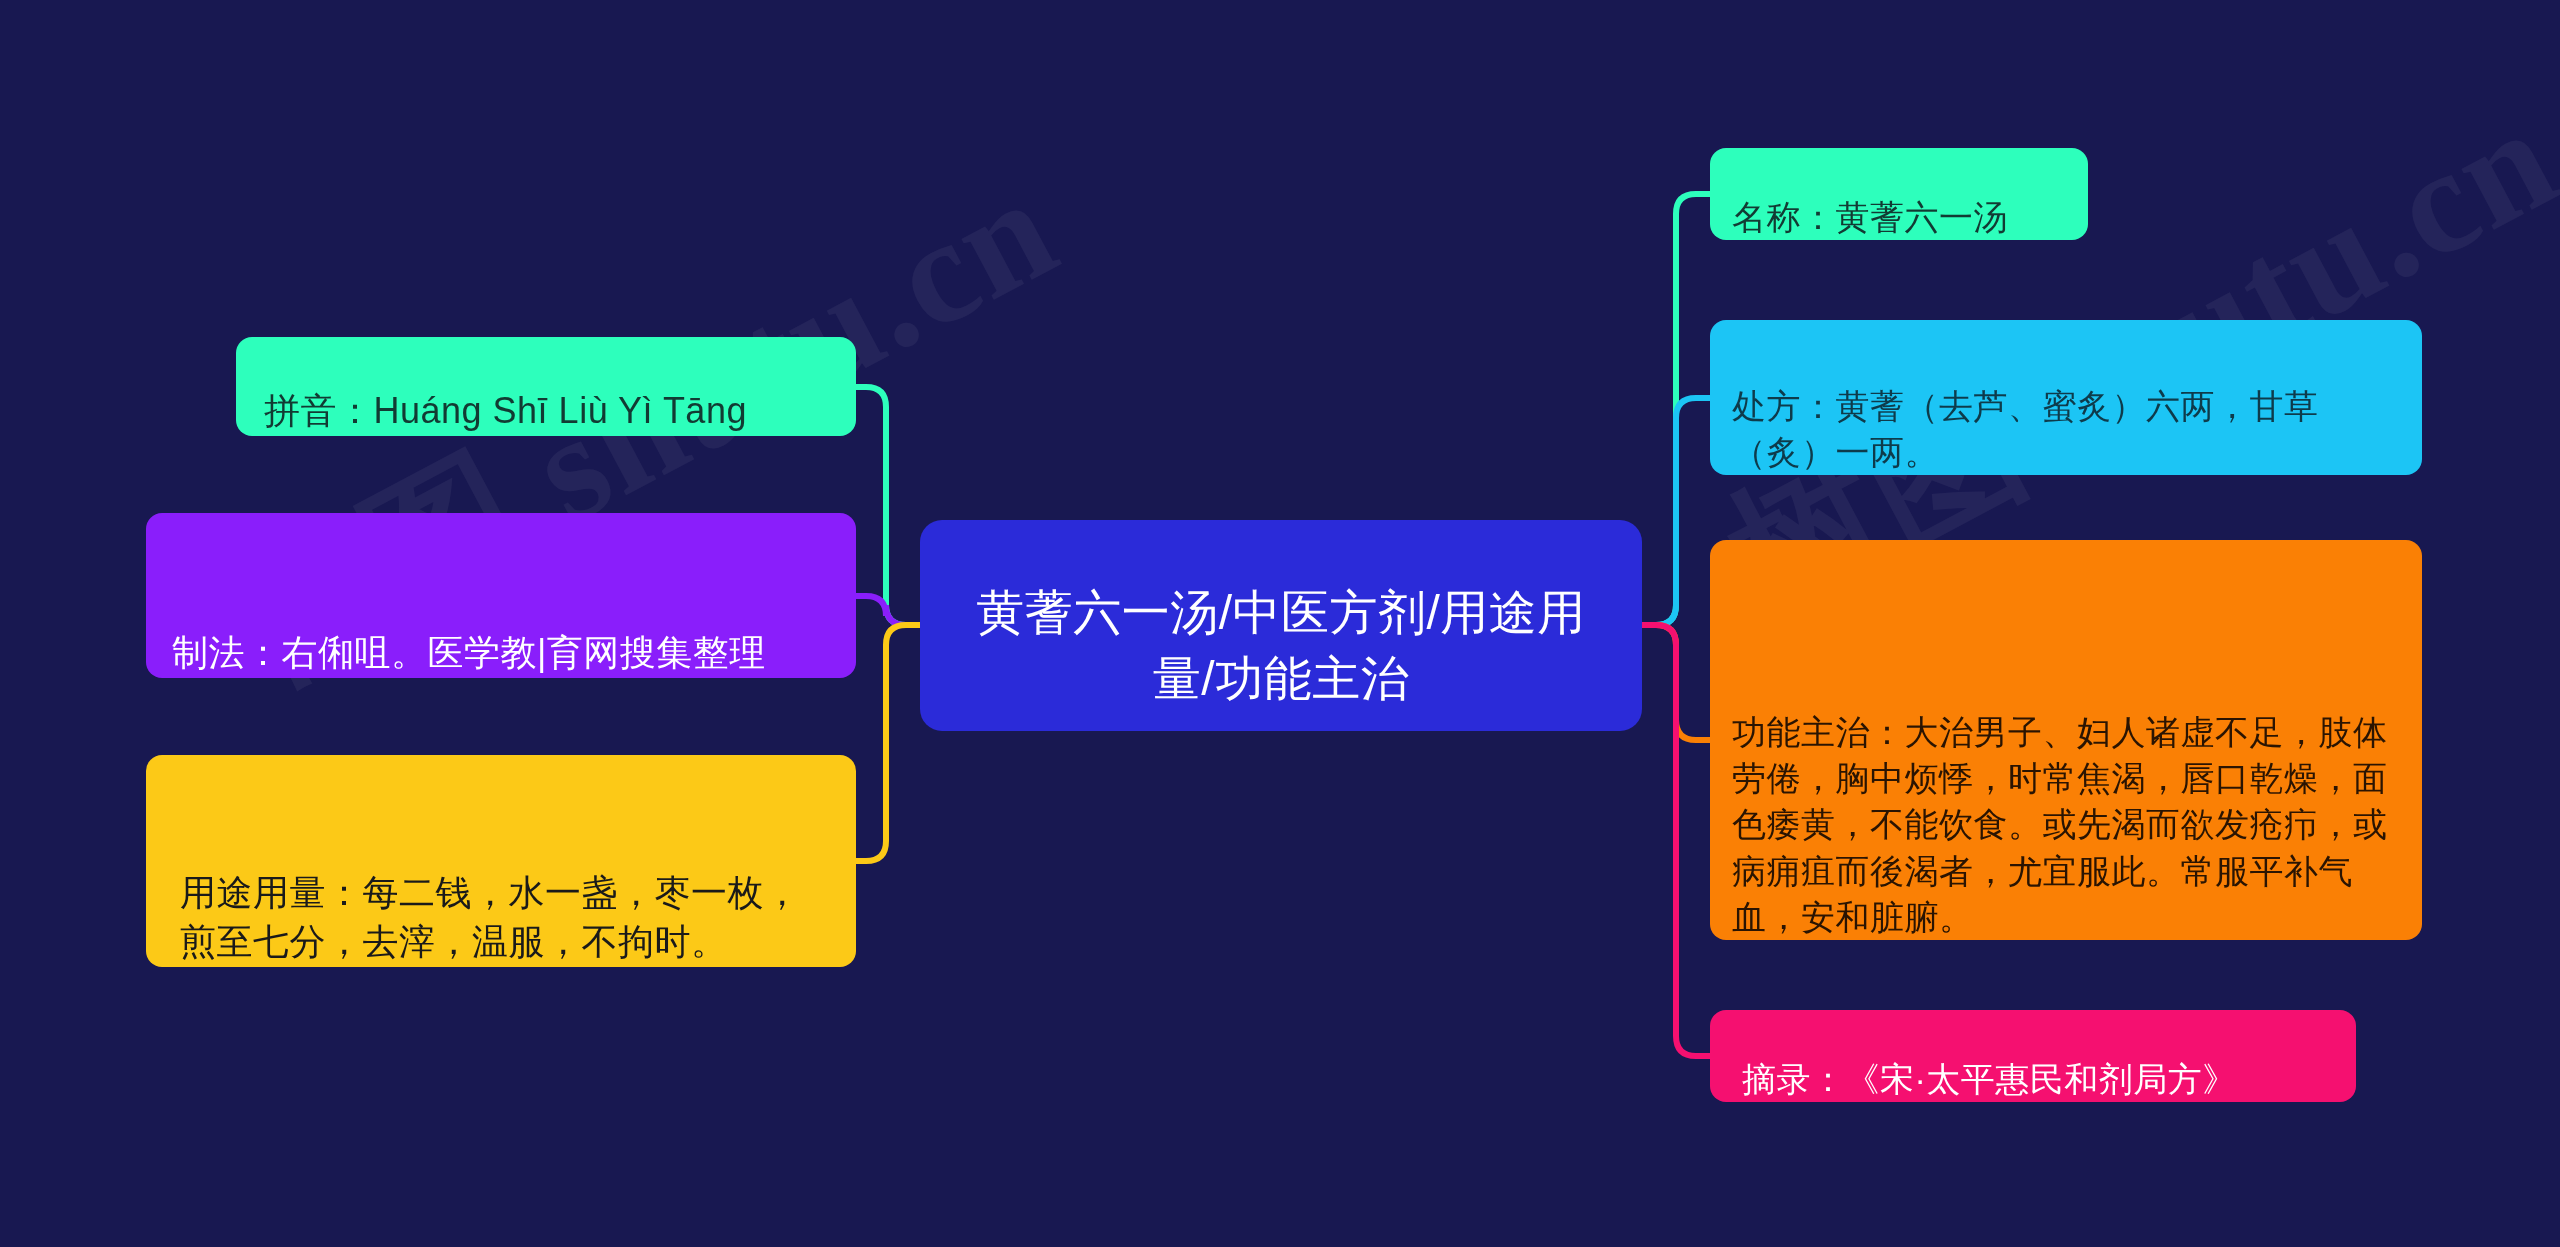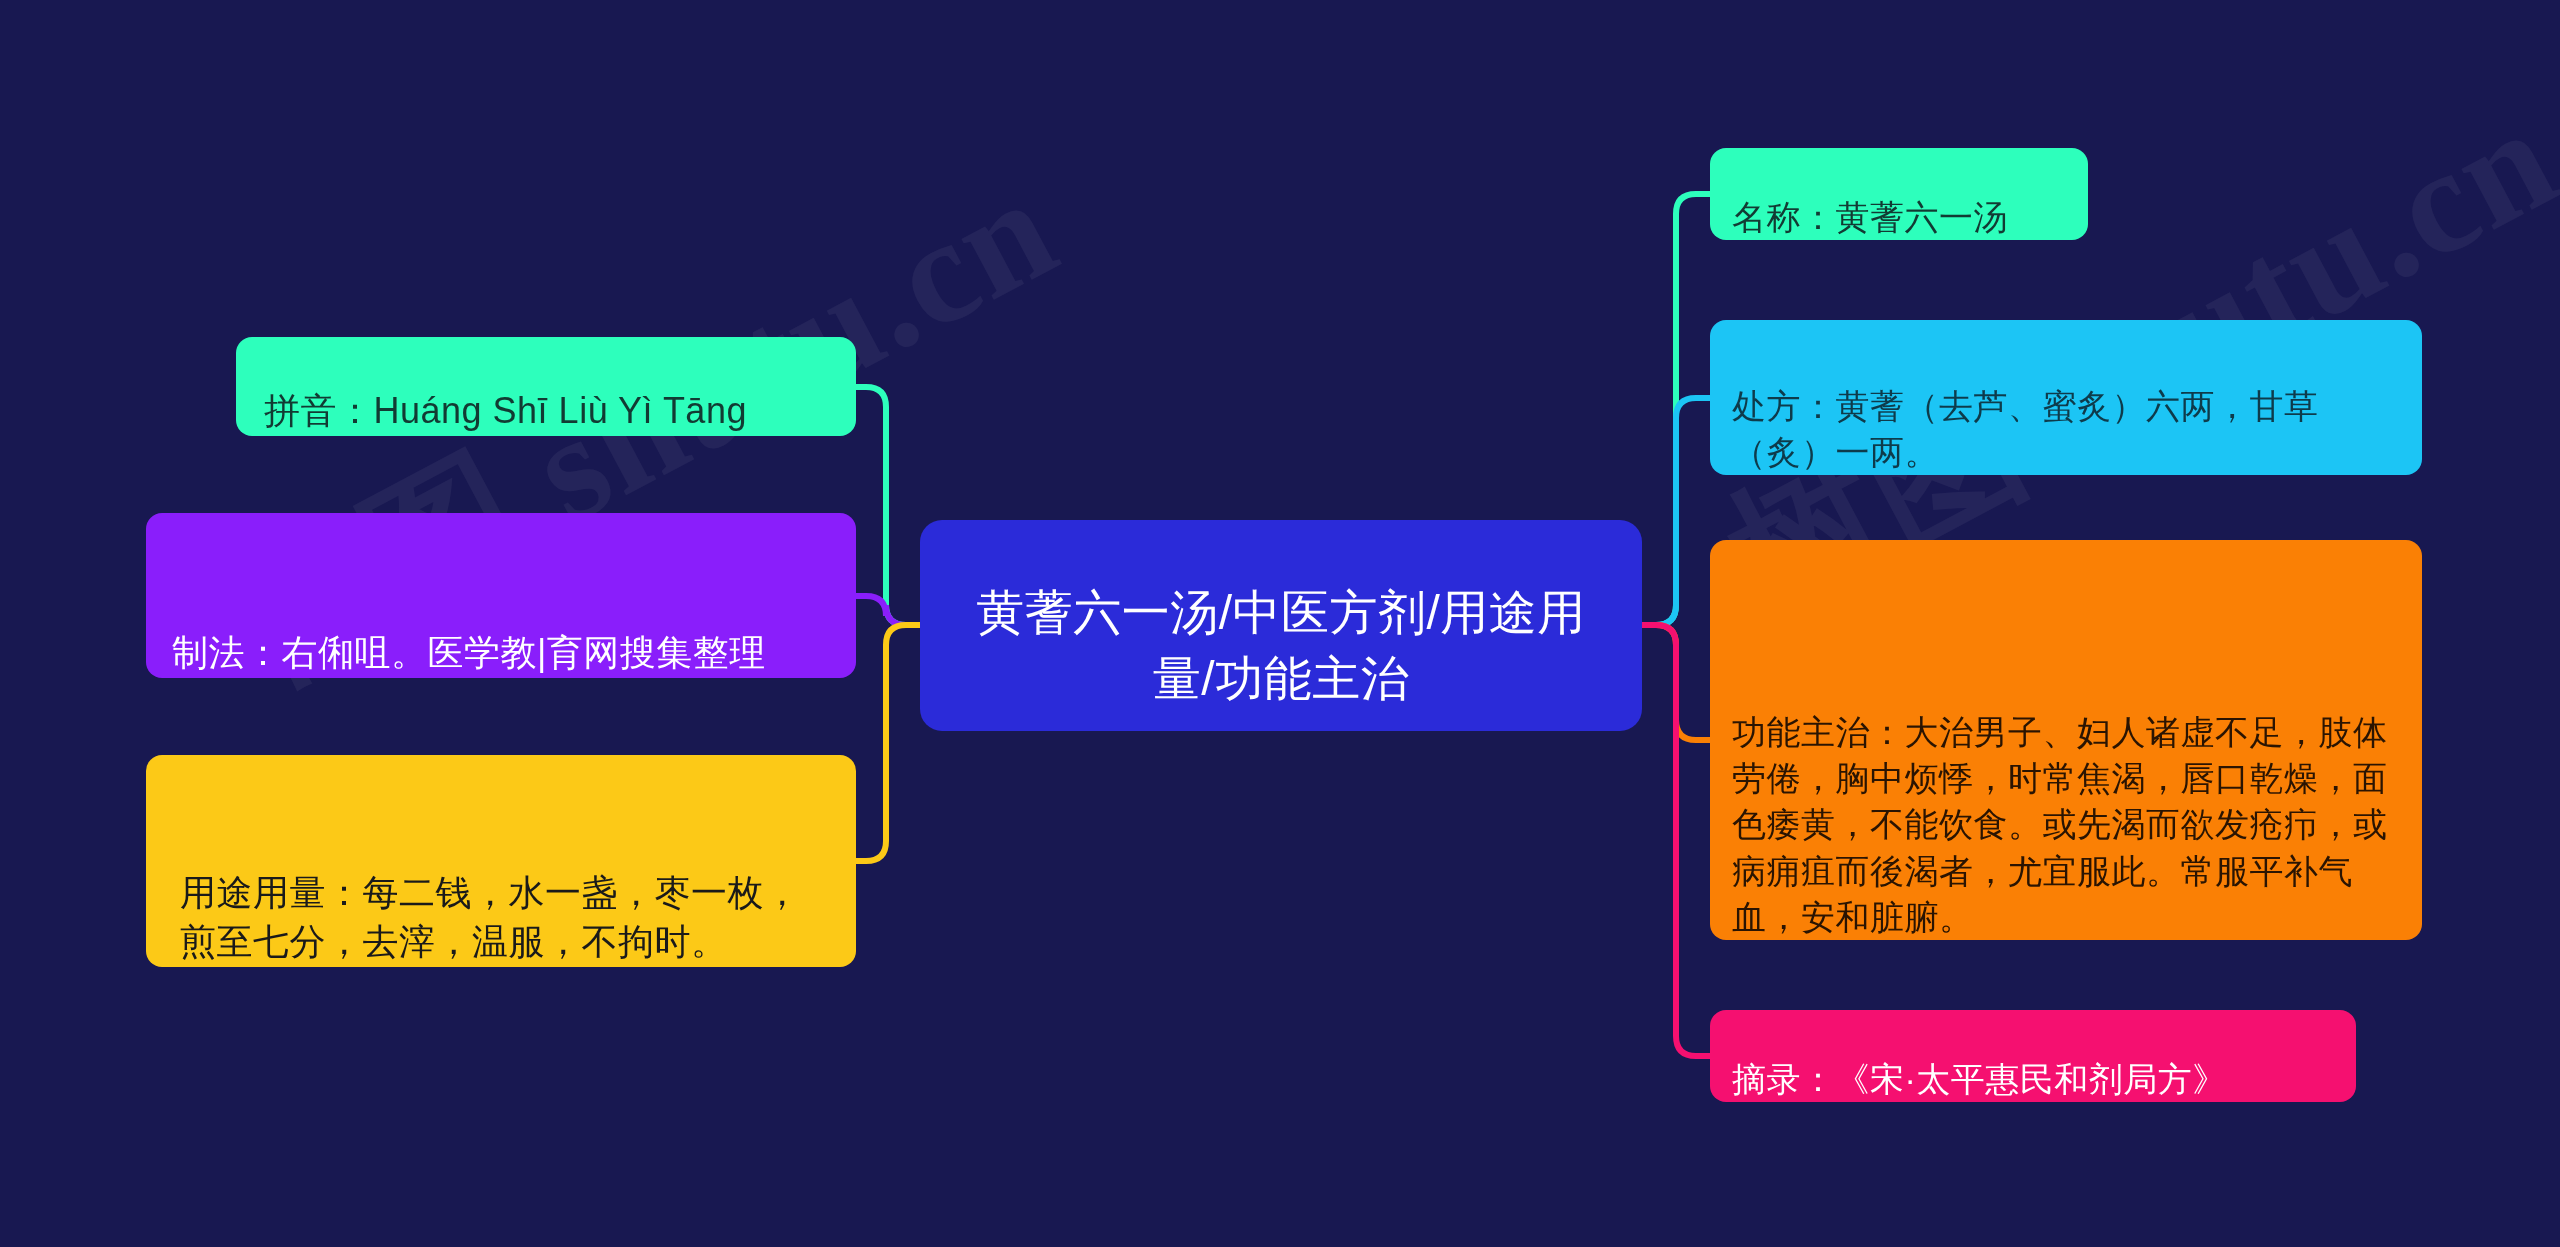--- a/index.html
+++ b/index.html
@@ -113,21 +113,21 @@
     color: #2A1402;
     font-size: 34px;
     padding: 0 22px;
     border-radius: 16px;
   }
   #node-zhailu {
     left: 1710px; top: 1010px; width: 646px; height: 92px;
     background: #F51070;
     color: #FFFFFF;
     font-size: 34px;
-    padding: 0 22px;
+    padding: 0 32px;
     border-radius: 16px;
   }
 </style>
 </head>
 <body>
 
 <div id="stage" style="background: rgb(24, 24, 81);">
 
   <div class="watermark wm1">树图.shutu.cn</div>
   <div class="watermark wm2">树图.shutu.cn</div>

